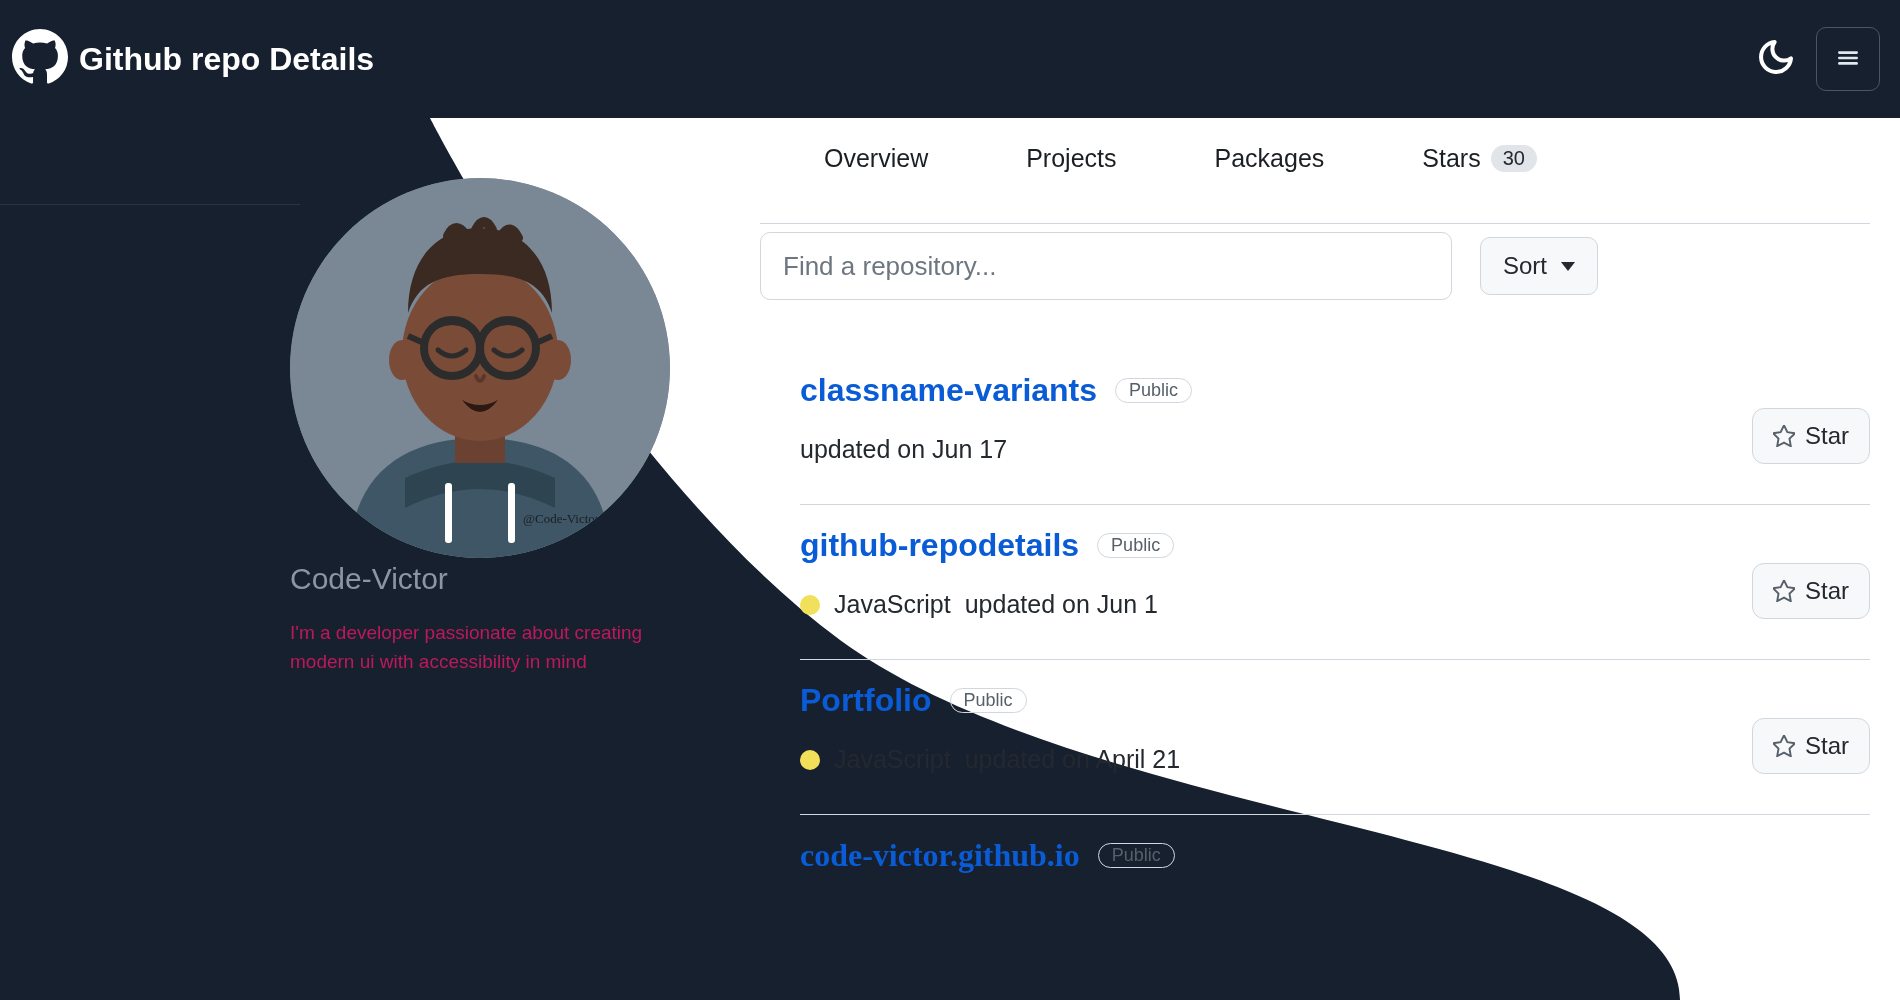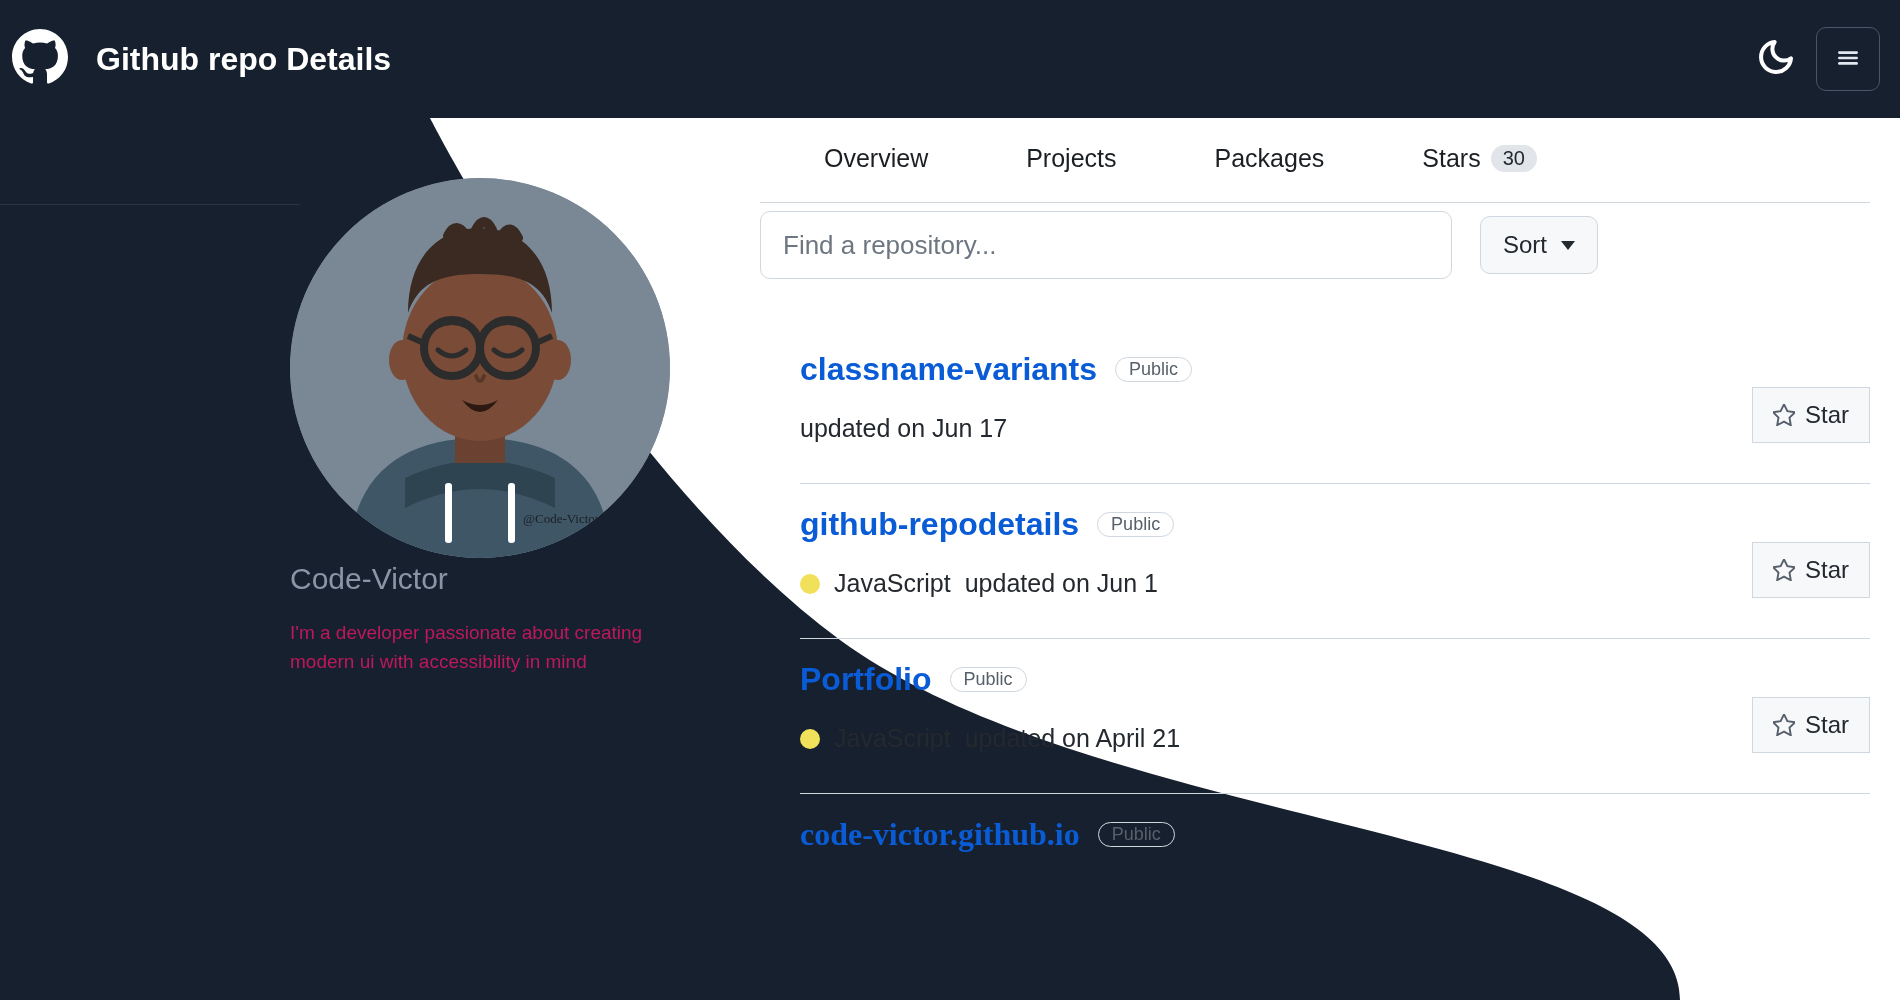--- a/index.html
+++ b/index.html
@@ -20,21 +20,21 @@
   
   .header {
     position: relative;
     z-index: 10;
     height: 118px;
     display: flex;
     align-items: center;
     padding: 0 20px 0 12px;
     color: #fff;
   }
-  .logo-wrap { display: flex; align-items: center; gap: 28px; }
+  .logo-wrap { display: flex; align-items: center; gap: 11px; }
   .gh-logo { width: 56px; height: 56px; }
   .app-title { font-size: 32px; font-weight: 600; color: #fff; }
   .header-right { margin-left: auto; display: flex; align-items: center; gap: 20px; }
   .moon { width: 40px; height: 40px; }
   .hamburger-btn {
     width: 64px; height: 64px;
     border: 1px solid #4a5568;
     border-radius: 10px;
     display: flex; align-items: center; justify-content: center;
     background: transparent;
@@ -102,21 +102,21 @@
     z-index: 5;
     padding-right: 30px;
   }
   .tabs {
     display: flex;
     gap: 90px;
     padding: 18px 0 0 60px;
     color: #1b1f23;
     font-size: 25px;
     border-bottom: 1px solid #d0d7de;
-    height: 85px;
+    height: 106px;
     align-items: flex-start;
   }
   .tab { padding: 8px 4px 28px 4px; display: flex; align-items: center; gap: 10px; cursor: pointer; position: relative; }
   .tab.active { font-weight: 500; }
   .tab.active::after {
     content: "";
     position: absolute;
     bottom: 0; left: -10px; right: -10px;
     height: 4px;
     background: #e3342f;
@@ -184,21 +184,21 @@
   .repo-meta {
     display: flex; align-items: center; gap: 14px;
     font-size: 25px;
     color: #24292f;
     margin-top: 26px;
   }
   .lang-dot { width: 20px; height: 20px; border-radius: 50%; background: #f1e05a; }
   .star-btn {
     height: 56px;
     border: 1px solid #d0d7de;
-    border-radius: 0;
+    border-radius: 12px;
     background: #f6f8fa;
     font-size: 24px;
     padding: 0 20px;
     display: flex; align-items: center; gap: 10px;
     cursor: pointer;
     color: #24292f;
     margin-top: 12px;
   }
   .star-icon { width: 22px; height: 22px; }
 

